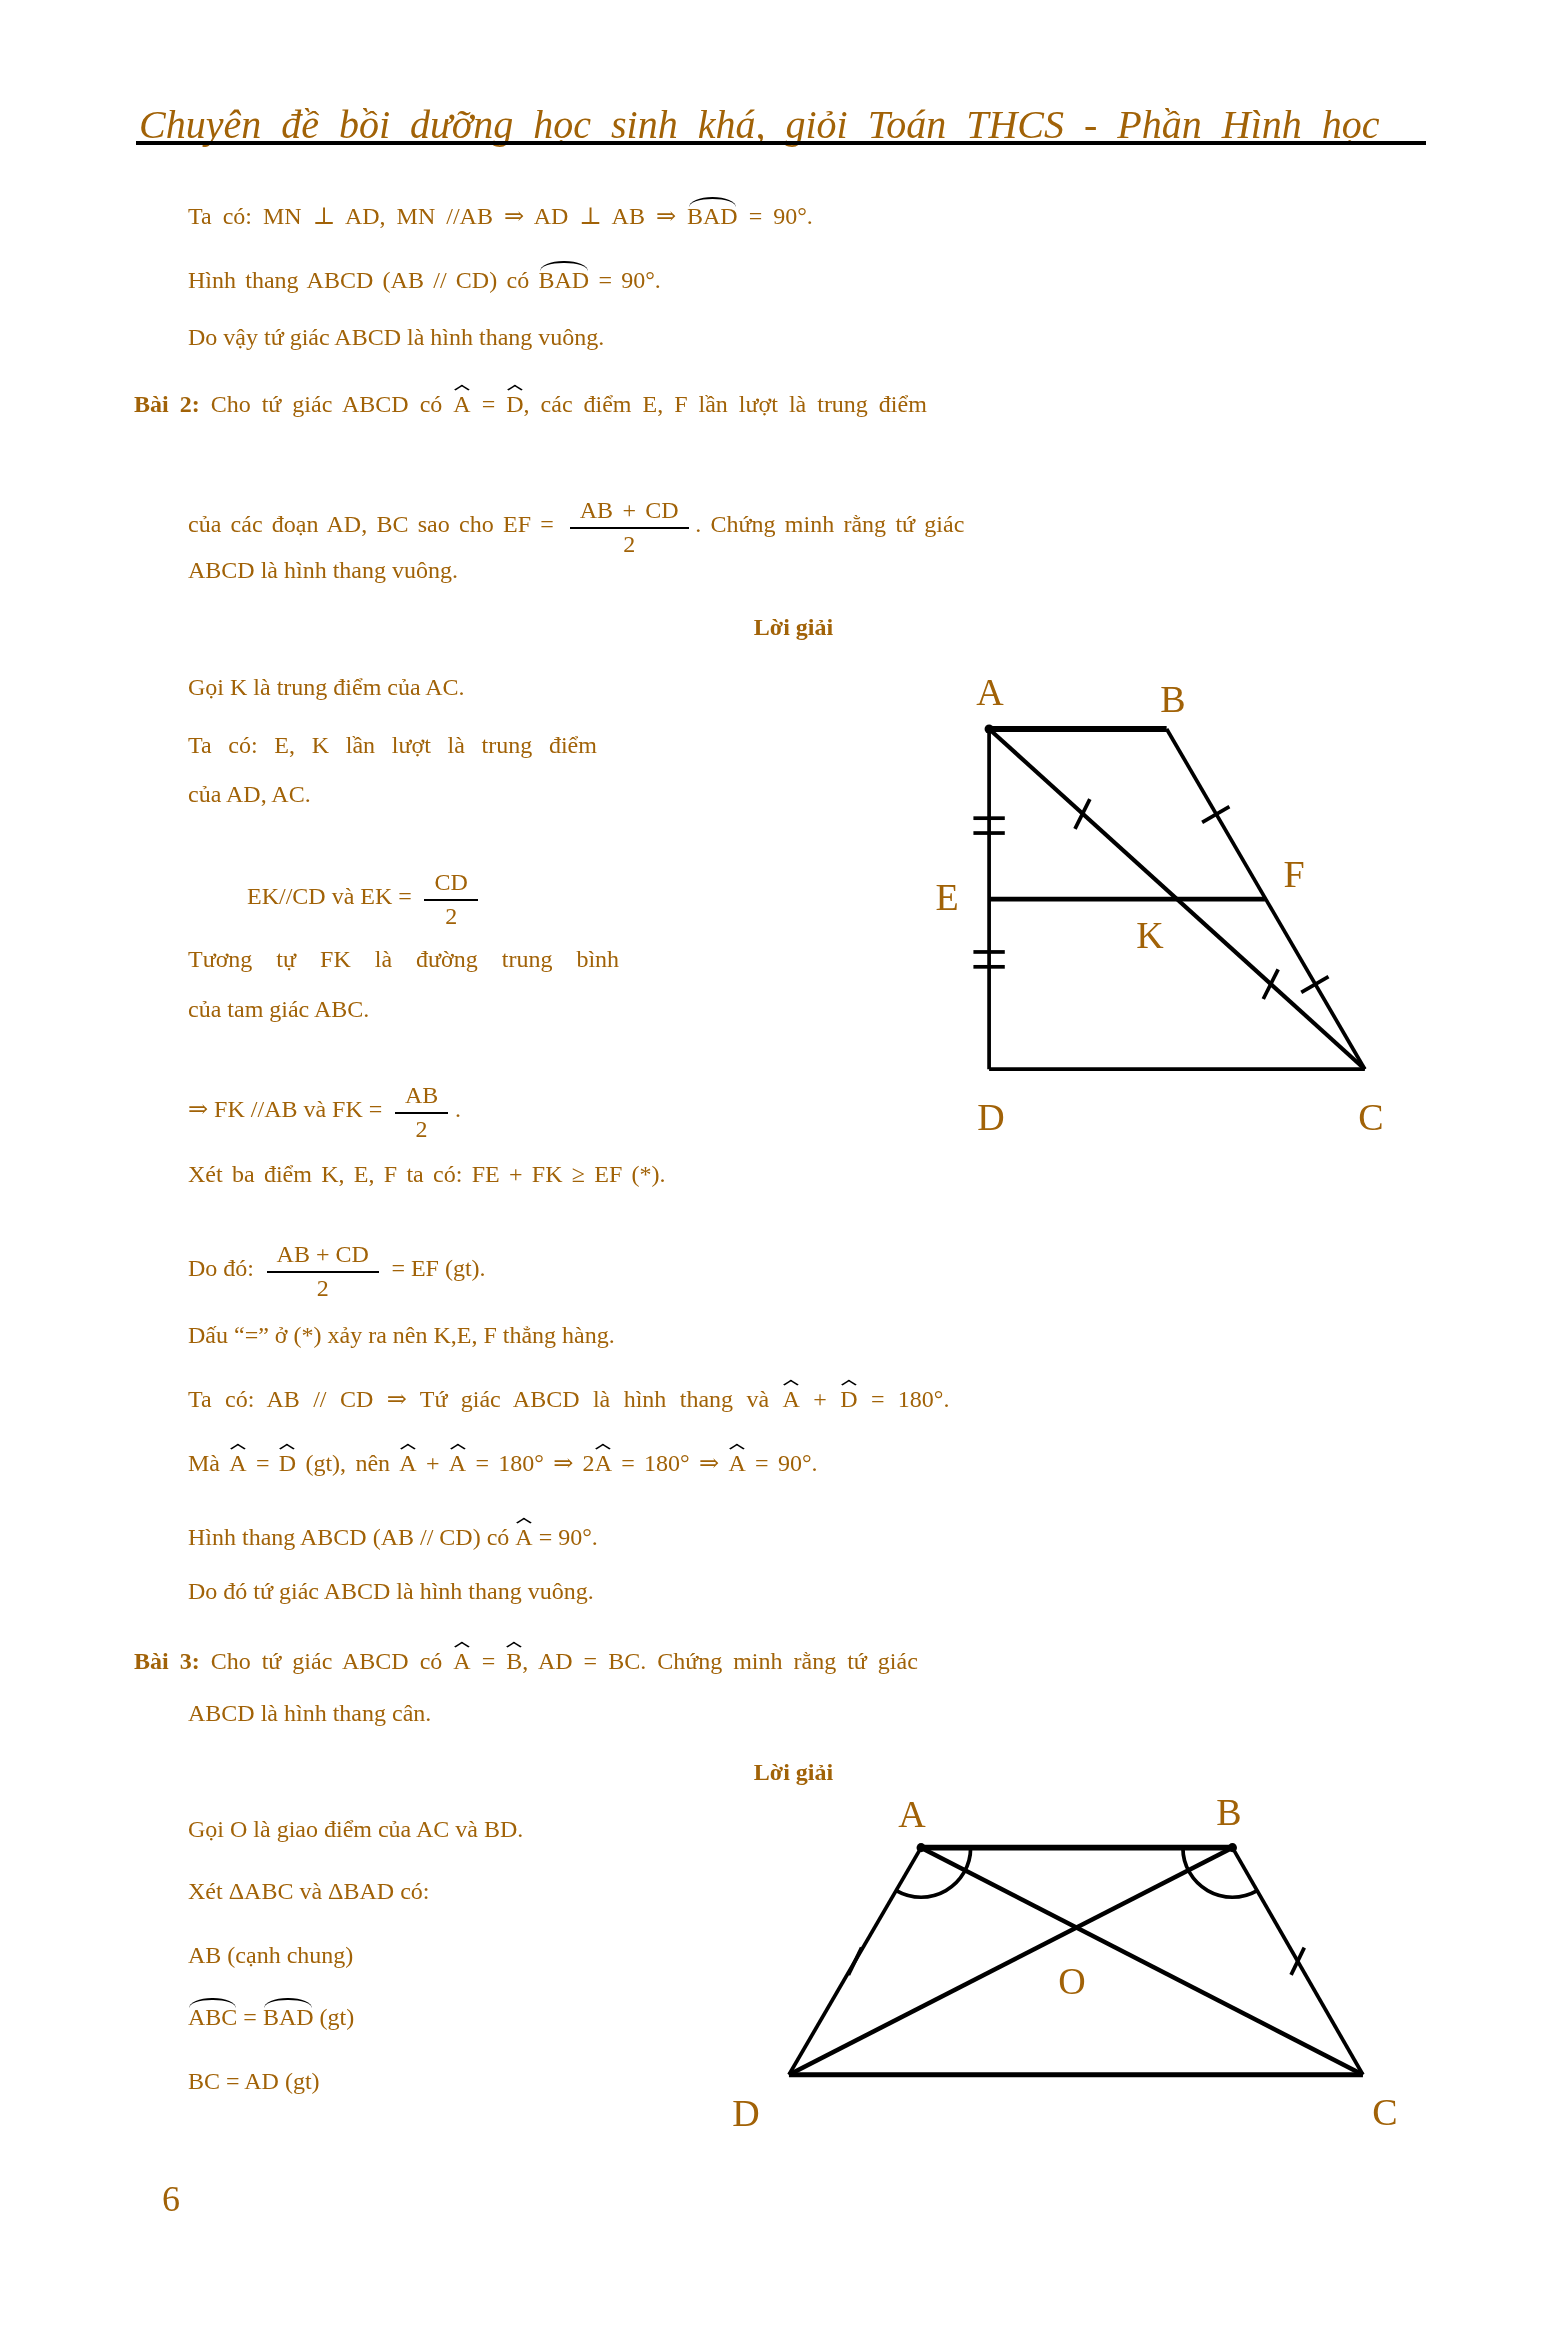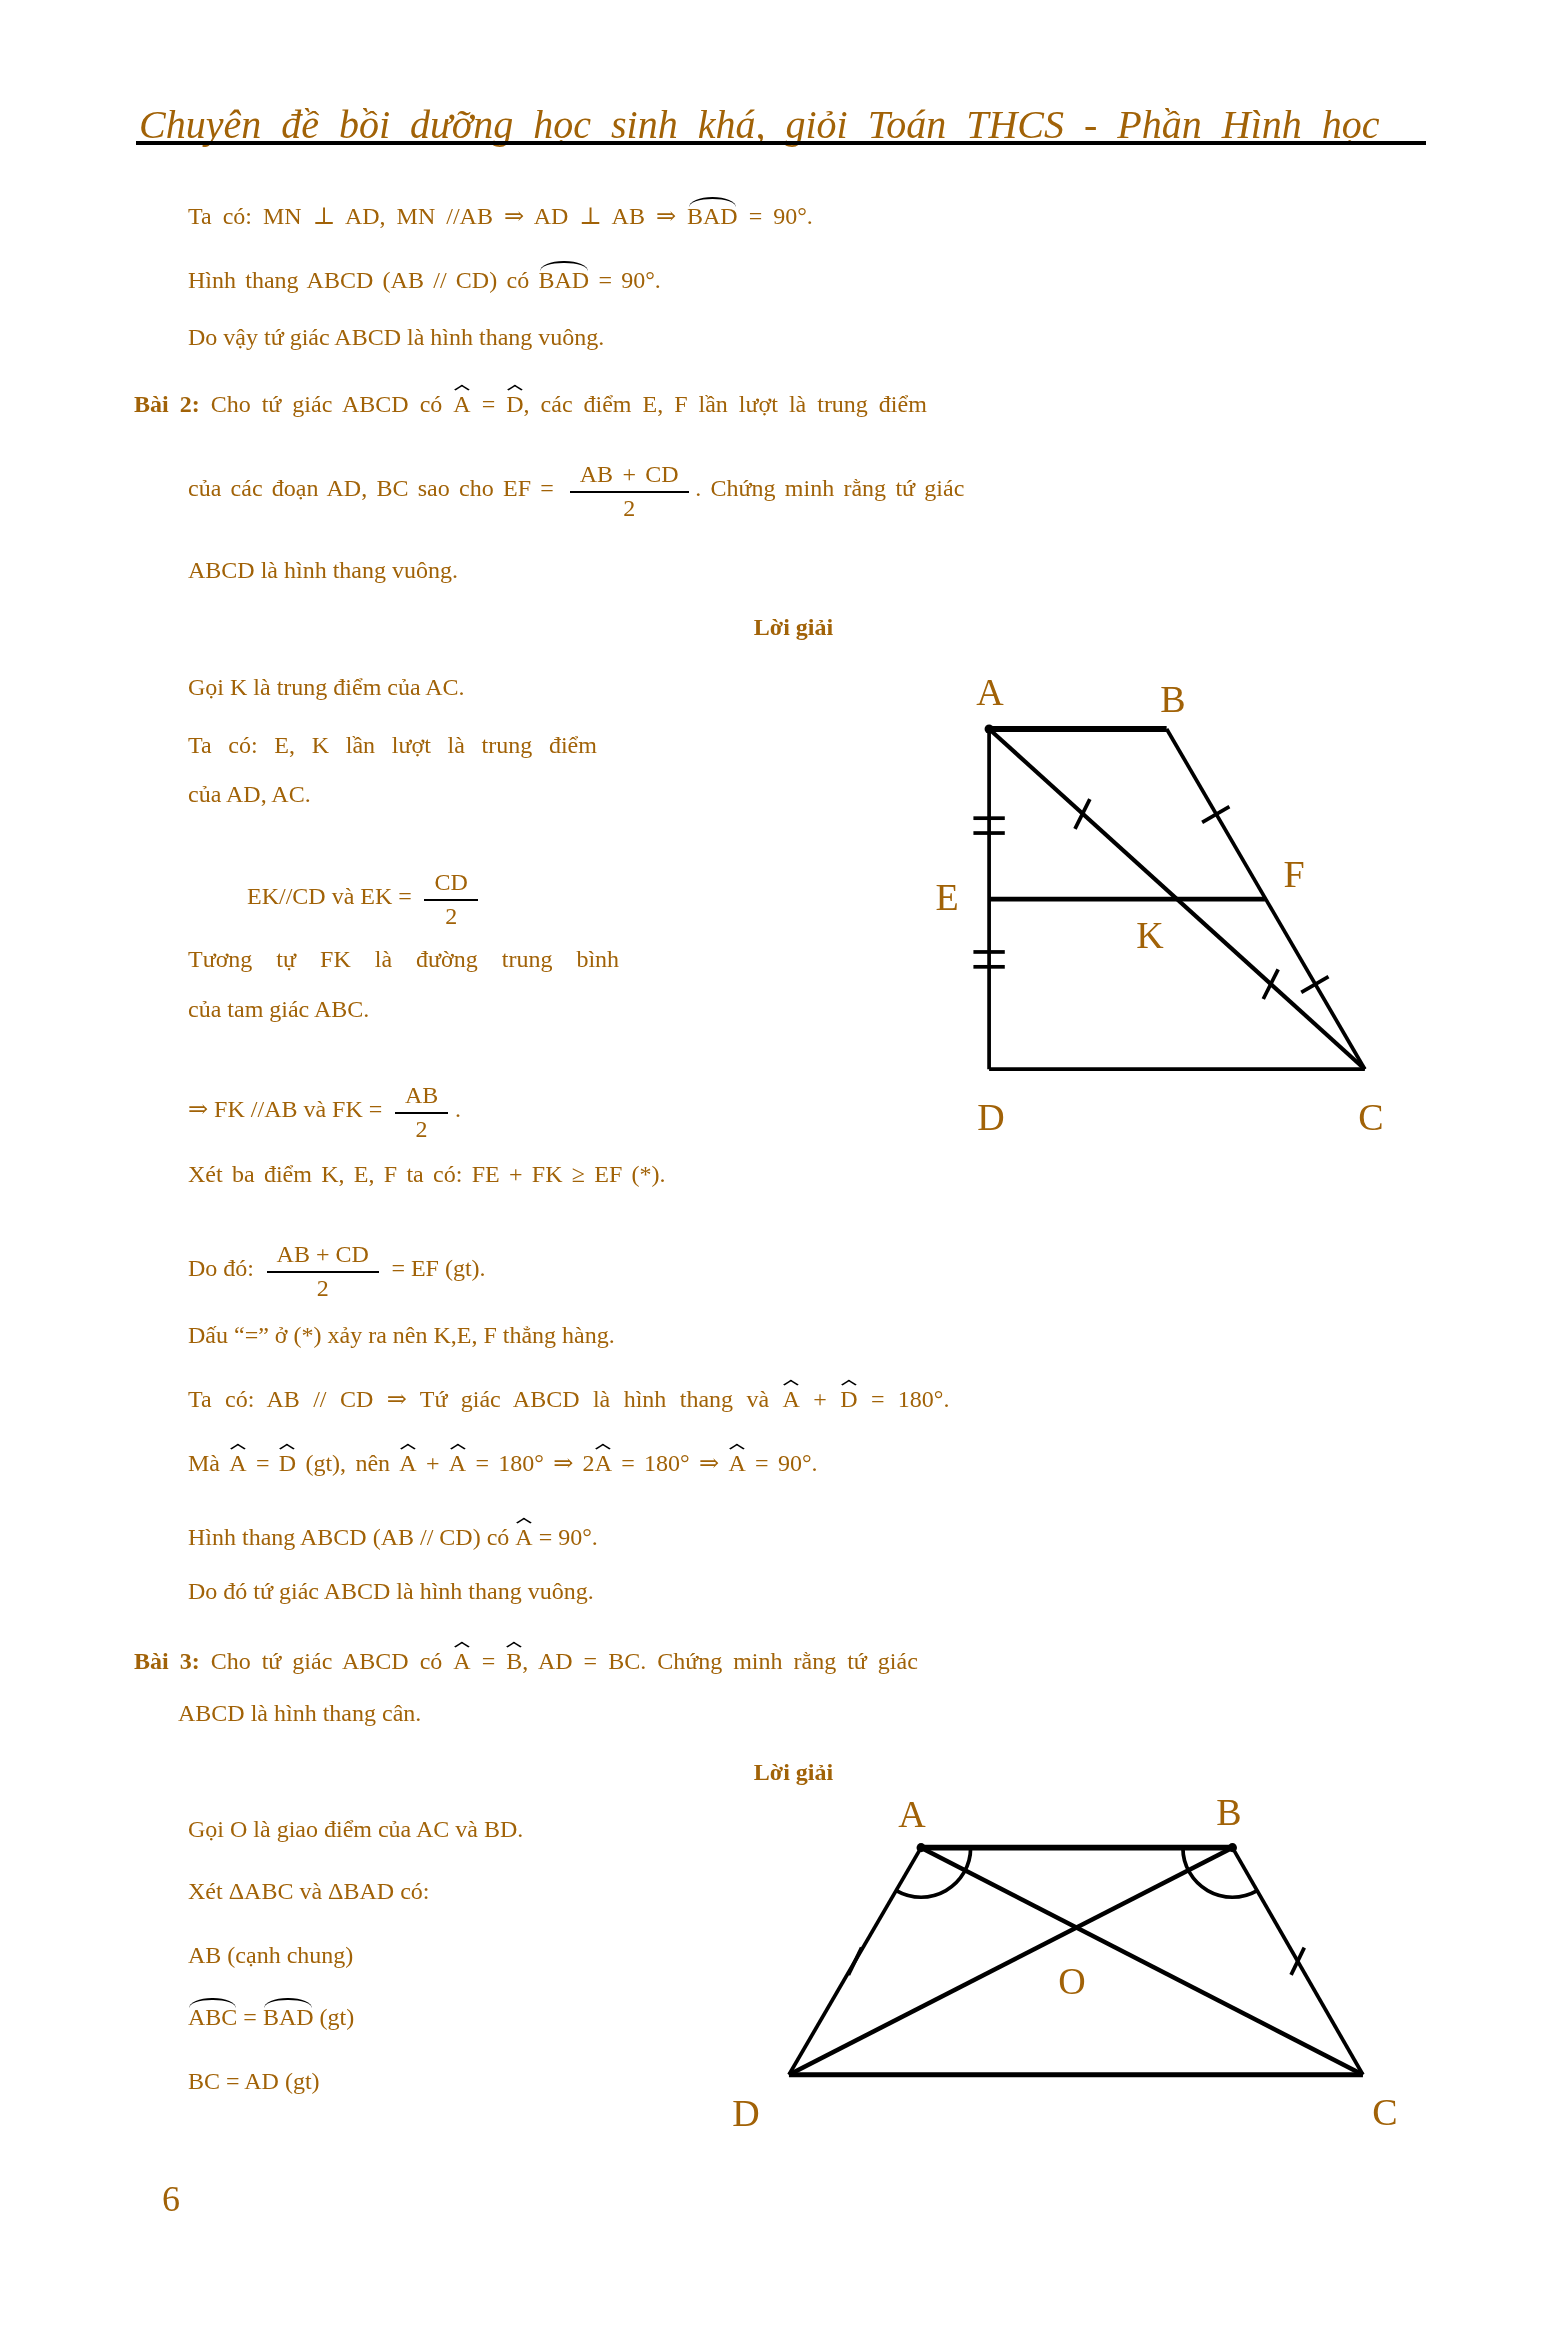--- a/index.html
+++ b/index.html
@@ -86,21 +86,21 @@
 
 <div class="page">
 
   <div class="header-title">Chuyên đề bồi dưỡng học sinh khá, giỏi Toán THCS - Phần Hình học</div>
   <div class="header-rule"></div>
 
   <div class="line" style="left:188px;top:204px;word-spacing:5px;">Ta có: MN ⊥ AD, MN //AB ⇒ AD ⊥ AB ⇒ <span class="wh">BAD</span> = 90°.</div>
   <div class="line" style="left:188px;top:268px;word-spacing:3.3px;">Hình thang ABCD (AB // CD) có <span class="wh">BAD</span> = 90°.</div>
   <div class="line" style="left:188px;top:325px;">Do vậy tứ giác ABCD là hình thang vuông.</div>
   <div class="line" style="left:134px;top:392px;word-spacing:5px;"><b>Bài 2:</b> Cho tứ giác ABCD có <span class="ht">A</span> = <span class="ht">D</span>, các điểm E, F lần lượt là trung điểm</div>
-  <div class="line" style="left:188px;top:460px;word-spacing:3.3px;">của các đoạn AD, BC sao cho EF = <span class="frac">
+  <div class="line" style="left:188px;top:496px;word-spacing:3.3px;">của các đoạn AD, BC sao cho EF = <span class="frac">
         <span class="fn">AB + CD</span>
         <span class="fd">2</span>
       </span>. Chứng minh rằng tứ giác</div>
   <div class="line" style="left:188px;top:558px;">ABCD là hình thang vuông.</div>
   <div class="line bold center" style="left:711px;top:615px;width:165px;">Lời giải</div>
   <div class="line" style="left:188px;top:675px;">Gọi K là trung điểm của AC.</div>
   <div class="line" style="left:188px;top:733px;word-spacing:10.7px;">Ta có: E, K lần lượt là trung điểm</div>
   <div class="line" style="left:188px;top:782px;">của AD, AC.</div>
   <div class="line" style="left:207px;top:868px;margin-left:40px;">EK//CD và EK = <span class="frac">
         <span class="fn">CD</span>
@@ -116,21 +116,21 @@
   <div class="line" style="left:188px;top:1240px;">Do đó: <span class="frac">
         <span class="fn">AB + CD</span>
         <span class="fd">2</span>
       </span> = EF (gt).</div>
   <div class="line" style="left:188px;top:1323px;">Dấu “=” ở (*) xảy ra nên K,E, F thẳng hàng.</div>
   <div class="line" style="left:188px;top:1387px;word-spacing:7.4px;">Ta có: AB // CD ⇒ Tứ giác ABCD là hình thang và <span class="ht">A</span> + <span class="ht">D</span> = 180°.</div>
   <div class="line" style="left:188px;top:1451px;word-spacing:3.3px;">Mà <span class="ht">A</span> = <span class="ht">D</span> (gt), nên <span class="ht">A</span> + <span class="ht">A</span> = 180° ⇒ 2<span class="ht">A</span> = 180° ⇒ <span class="ht">A</span> = 90°.</div>
   <div class="line" style="left:188px;top:1525px;">Hình thang ABCD (AB // CD) có <span class="ht">A</span> = 90°.</div>
   <div class="line" style="left:188px;top:1579px;">Do đó tứ giác ABCD là hình thang vuông.</div>
   <div class="line" style="left:134px;top:1649px;word-spacing:5px;"><b>Bài 3:</b> Cho tứ giác ABCD có <span class="ht">A</span> = <span class="ht">B</span>, AD = BC. Chứng minh rằng tứ giác</div>
-  <div class="line" style="left:178px;top:1701px;">ABCD là hình thang cân.</div>
+  <div class="line" style="left:188px;top:1701px;">ABCD là hình thang cân.</div>
   <div class="line bold center" style="left:711px;top:1760px;width:165px;">Lời giải</div>
   <div class="line" style="left:188px;top:1817px;">Gọi O là giao điểm của AC và BD.</div>
   <div class="line" style="left:188px;top:1879px;">Xét ΔABC và ΔBAD có:</div>
   <div class="line" style="left:188px;top:1943px;">AB (cạnh chung)</div>
   <div class="line" style="left:188px;top:2005px;"><span class="wh">ABC</span> = <span class="wh">BAD</span> (gt)</div>
   <div class="line" style="left:188px;top:2069px;">BC = AD (gt)</div>
 
   <div>
     <svg class="fig-svg" style="left:909px;top:694px;" width="512" height="397" viewBox="0 0 620 480">
       <g stroke="#000">

